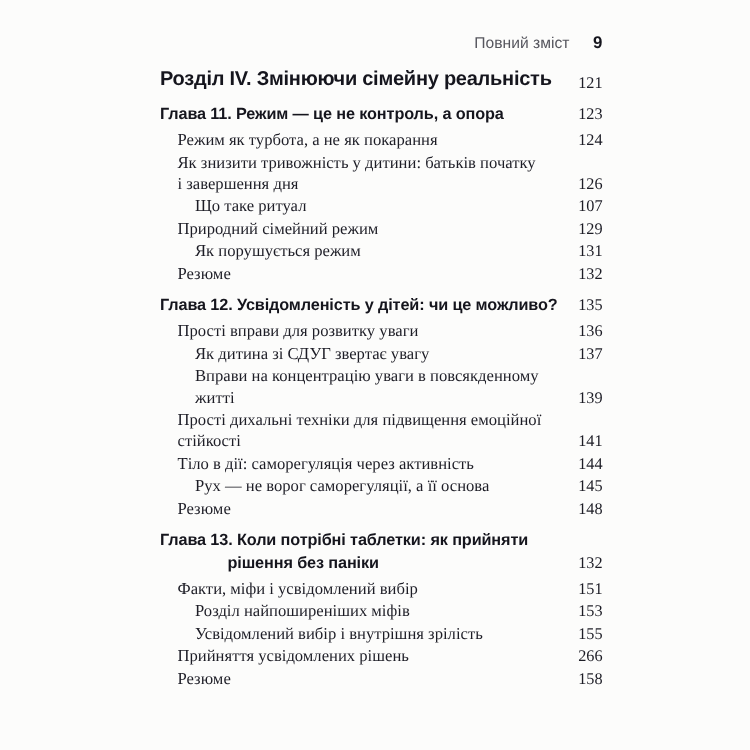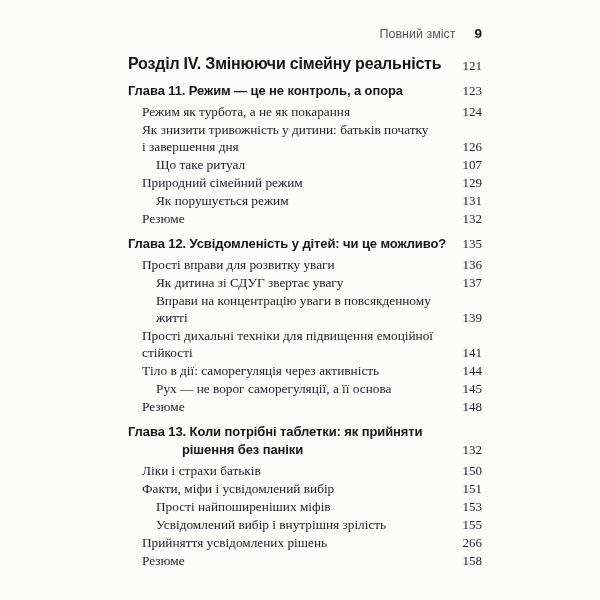--- a/index.html
+++ b/index.html
@@ -173,29 +173,25 @@
       <div class="toc-row l1">
       <span class="title">Резюме</span>
       <span class="pg">148</span>
     </div>
       <div class="toc-row chapter hang">
       <span class="title">Глава 13. Коли потрібні таблетки: як прийняти
 рішення без паніки</span>
       <span class="pg">132</span>
     </div>
       <div class="toc-row l1">
-      <span class="title">Ліки і страхи батьків</span>
-      <span class="pg">150</span>
-    </div>
-      <div class="toc-row l1">
       <span class="title">Факти, міфи і усвідомлений вибір</span>
       <span class="pg">151</span>
     </div>
       <div class="toc-row l2">
-      <span class="title">Прості найпоширеніших міфів</span>
+      <span class="title">Розділ найпоширеніших міфів</span>
       <span class="pg">153</span>
     </div>
       <div class="toc-row l2">
       <span class="title">Усвідомлений вибір і внутрішня зрілість</span>
       <span class="pg">155</span>
     </div>
       <div class="toc-row l1">
       <span class="title">Прийняття усвідомлених рішень</span>
       <span class="pg">266</span>
     </div>

